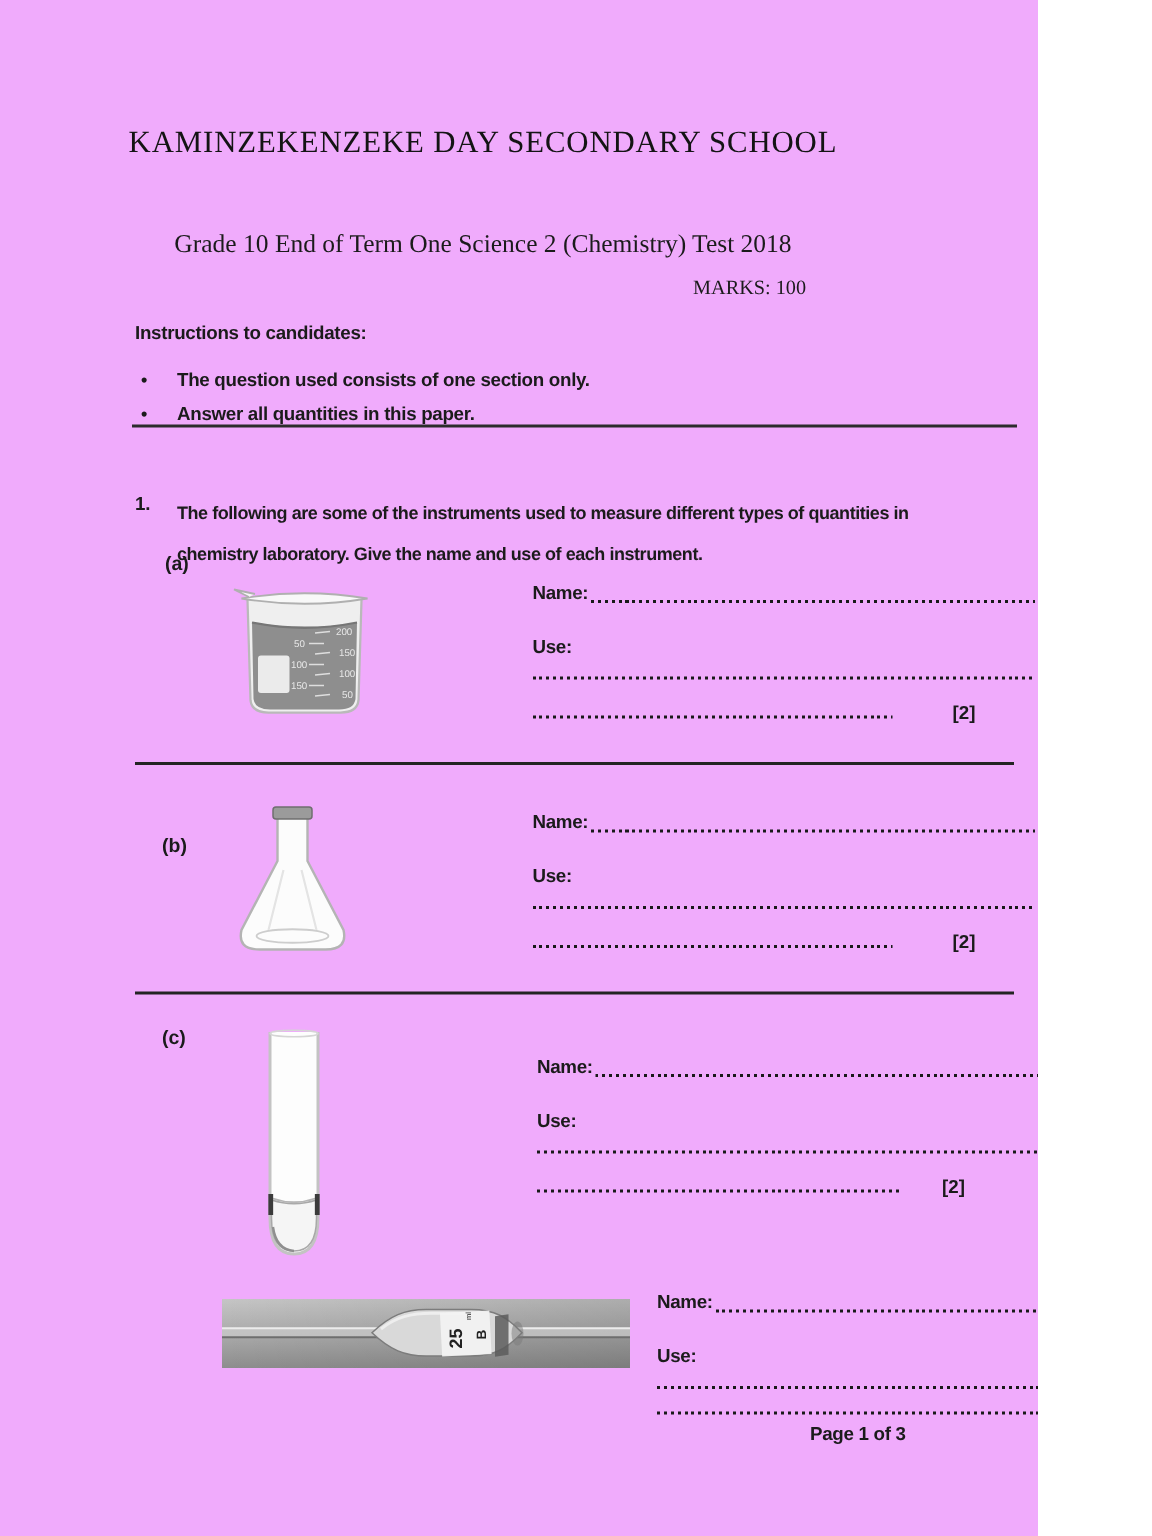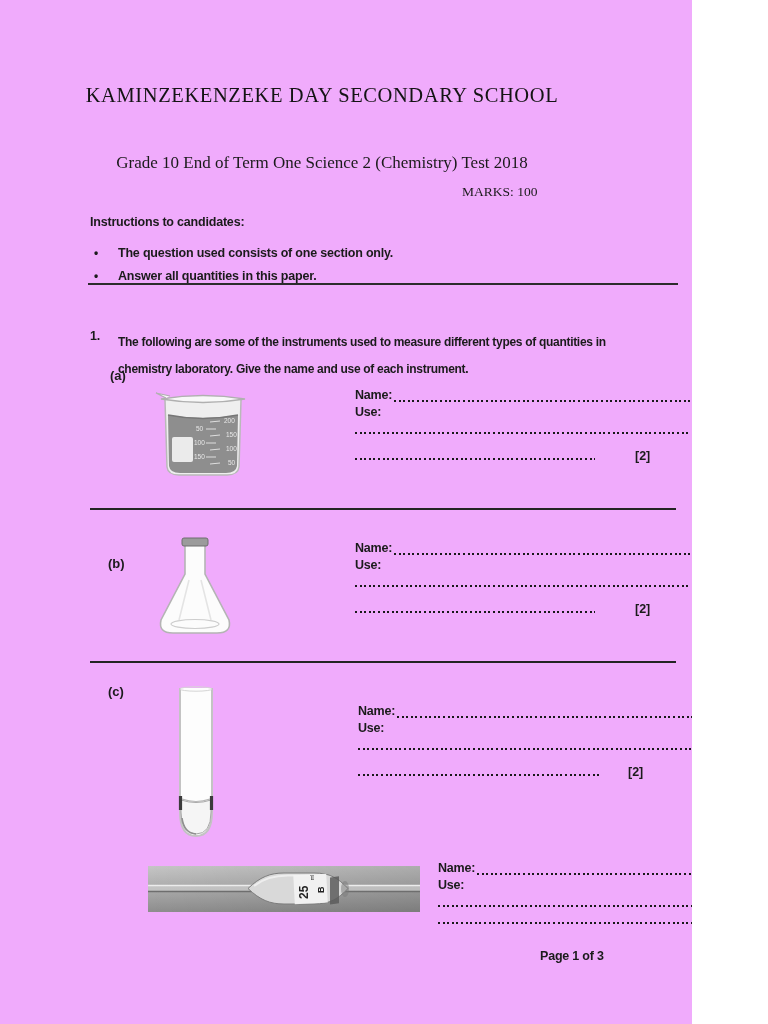--- a/index.html
+++ b/index.html
@@ -22,21 +22,21 @@
   .sep1{top:508px;left:90px;width:586px;border-top-color:#242424;}
   .sep2{top:661px;left:90px;width:586px;border-top-color:#242424;}
   .q1{top:329px;left:90px;display:flex;width:560px;}
   .qnum{width:28px;}
   .qtext{width:528px;font-size:12px;letter-spacing:-.3px;line-height:27px;}
   .part-label{font-weight:700;font-size:13px;}
   .answers{position:absolute;}
   .name-row{display:flex;height:16px;}
   .leader{flex:1;align-self:flex-end;height:2px;margin:0 0 2px 2px;
           background:repeating-linear-gradient(90deg,#191919 0 2px,transparent 2px 4.6px);}
-  .use-label{margin-top:1px;height:16px;}
+  .use-label{margin-top:20px;height:16px;}
   .dots{height:2px;background:repeating-linear-gradient(90deg,#191919 0 2px,transparent 2px 4.6px);}
   .dots-full{margin-top:11px;}
   .marks-row{display:flex;margin-top:13px;align-items:flex-end;height:16px;}
   .dots-short{align-self:flex-end;margin-bottom:3px;}
   .marks-tag{font-weight:700;font-size:12.5px;}
   .footer{top:949px;left:540px;width:136px;text-align:left;}
   svg{display:block;}
 </style>
 </head>
 <body>

